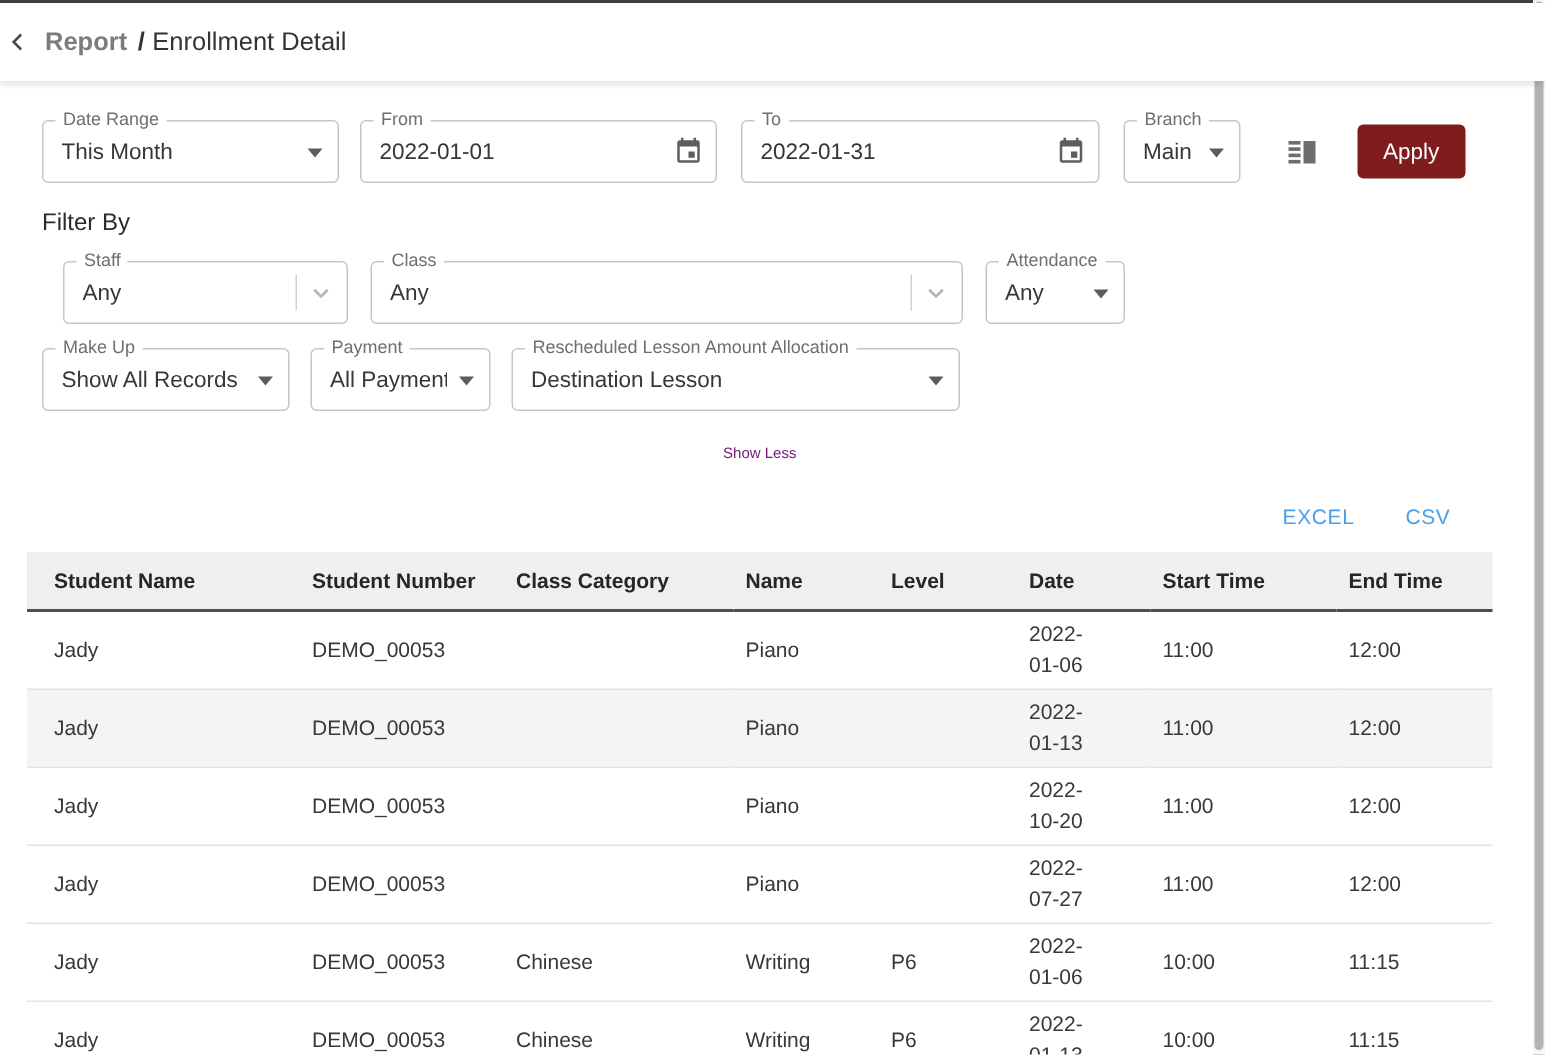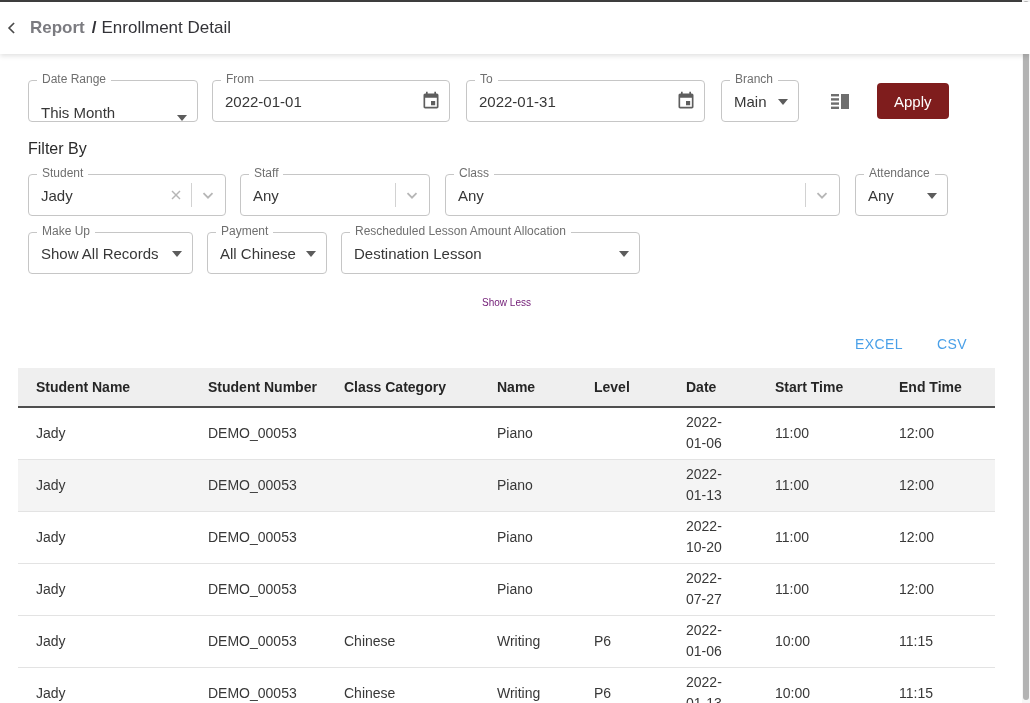--- a/index.html
+++ b/index.html
@@ -22,21 +22,21 @@
     background:#fff; display:flex; align-items:center; padding:0 8px 0 12px; cursor:pointer; }
   .flabel { position:absolute; top:-8px; left:8px; padding:0 5px; background:#fff;
     font-size:12px; color:#6f6f6f; line-height:1.15; white-space:nowrap; }
   .fvalue { flex:1; font-size:15px; color:#373737; white-space:nowrap; overflow:hidden; }
   .tri { width:0; height:0; border-left:5px solid transparent; border-right:5px solid transparent;
     border-top:6px solid #5c5c5c; margin:2px 2px 0 8px; flex:none; }
   .vdiv { width:1px; height:24px; background:#d2d2d2; margin:0 7px; flex:none; }
   .icn { display:flex; align-items:center; justify-content:center; flex:none; }
   .gap14 { margin-left:14px; } .gap15 { margin-left:15px; } .gap16 { margin-left:16px; }
 
-  .w-daterange{width:170px;align-items:flex-end;} .w-from{width:238px;} .w-to{width:239px;} .w-branch{width:78px;}
+  .w-daterange{width:198px;} .w-from{width:238px;} .w-to{width:239px;} .w-branch{width:78px;}
   .w-student{width:198px;} .w-staff{width:190px;} .w-class{width:395px;} .w-attend{width:93px;}
   .w-makeup{width:165px;} .w-payment{width:120px;} .w-resched{width:299px;}
 
   .cols-icon { margin-left:30px; cursor:pointer; }
   .apply-btn { margin-left:24px; height:36px; padding:0 17px; border:none; border-radius:4px;
     background:#7f1d1d; color:#fff; font-size:15px; font-family:"Liberation Sans",sans-serif; cursor:pointer; }
 
   .filter-by { margin-top:18px; font-size:16px; color:#2b2b2b; }
   .show-less-row { text-align:center; margin:18px 0 6px 0; }
   .show-less { color:#701a75; font-size:10px; text-decoration:none; cursor:pointer; }
@@ -119,36 +119,20 @@
           <rect x="2" y="17.6" width="8" height="2.4"></rect>
           <rect x="12" y="5" width="8" height="15"></rect>
         </svg>
     </span>
     <button class="apply-btn">Apply</button>
   </div>
 
   <div class="filter-by">Filter By</div>
 
   <div class="frow">
-    <div class="field w-student">
-      <span class="flabel">Student</span>
-      <span class="fvalue">Jady</span>
-      <span class="icn">
-        <svg width="16" height="16" viewBox="0 0 24 24" fill="none" stroke="#b6b6b6" stroke-width="2.2">
-            <line x1="6" y1="6" x2="18" y2="18"></line>
-            <line x1="18" y1="6" x2="6" y2="18"></line>
-          </svg>
-      </span>
-      <span class="vdiv"></span>
-      <span class="icn">
-        <svg width="18" height="18" viewBox="0 0 24 24" fill="none" stroke="#b6b6b6" stroke-width="2.4">
-            <polyline points="6 9.5 12 15.5 18 9.5"></polyline>
-          </svg>
-      </span>
-    </div>
     <div class="field w-staff gap14">
       <span class="flabel">Staff</span>
       <span class="fvalue">Any</span>
       <span class="vdiv"></span>
       <span class="icn">
         <svg width="18" height="18" viewBox="0 0 24 24" fill="none" stroke="#b6b6b6" stroke-width="2.4">
             <polyline points="6 9.5 12 15.5 18 9.5"></polyline>
           </svg>
       </span>
     </div>
@@ -170,21 +154,21 @@
   </div>
 
   <div class="frow">
     <div class="field w-makeup">
       <span class="flabel">Make Up</span>
       <span class="fvalue">Show All Records</span>
       <span class="tri"></span>
     </div>
     <div class="field w-payment gap14">
       <span class="flabel">Payment</span>
-      <span class="fvalue">All Chinese</span>
+      <span class="fvalue">All Payment</span>
       <span class="tri"></span>
     </div>
     <div class="field w-resched gap14">
       <span class="flabel">Rescheduled Lesson Amount Allocation</span>
       <span class="fvalue">Destination Lesson</span>
       <span class="tri"></span>
     </div>
   </div>
 
   <div class="show-less-row">

